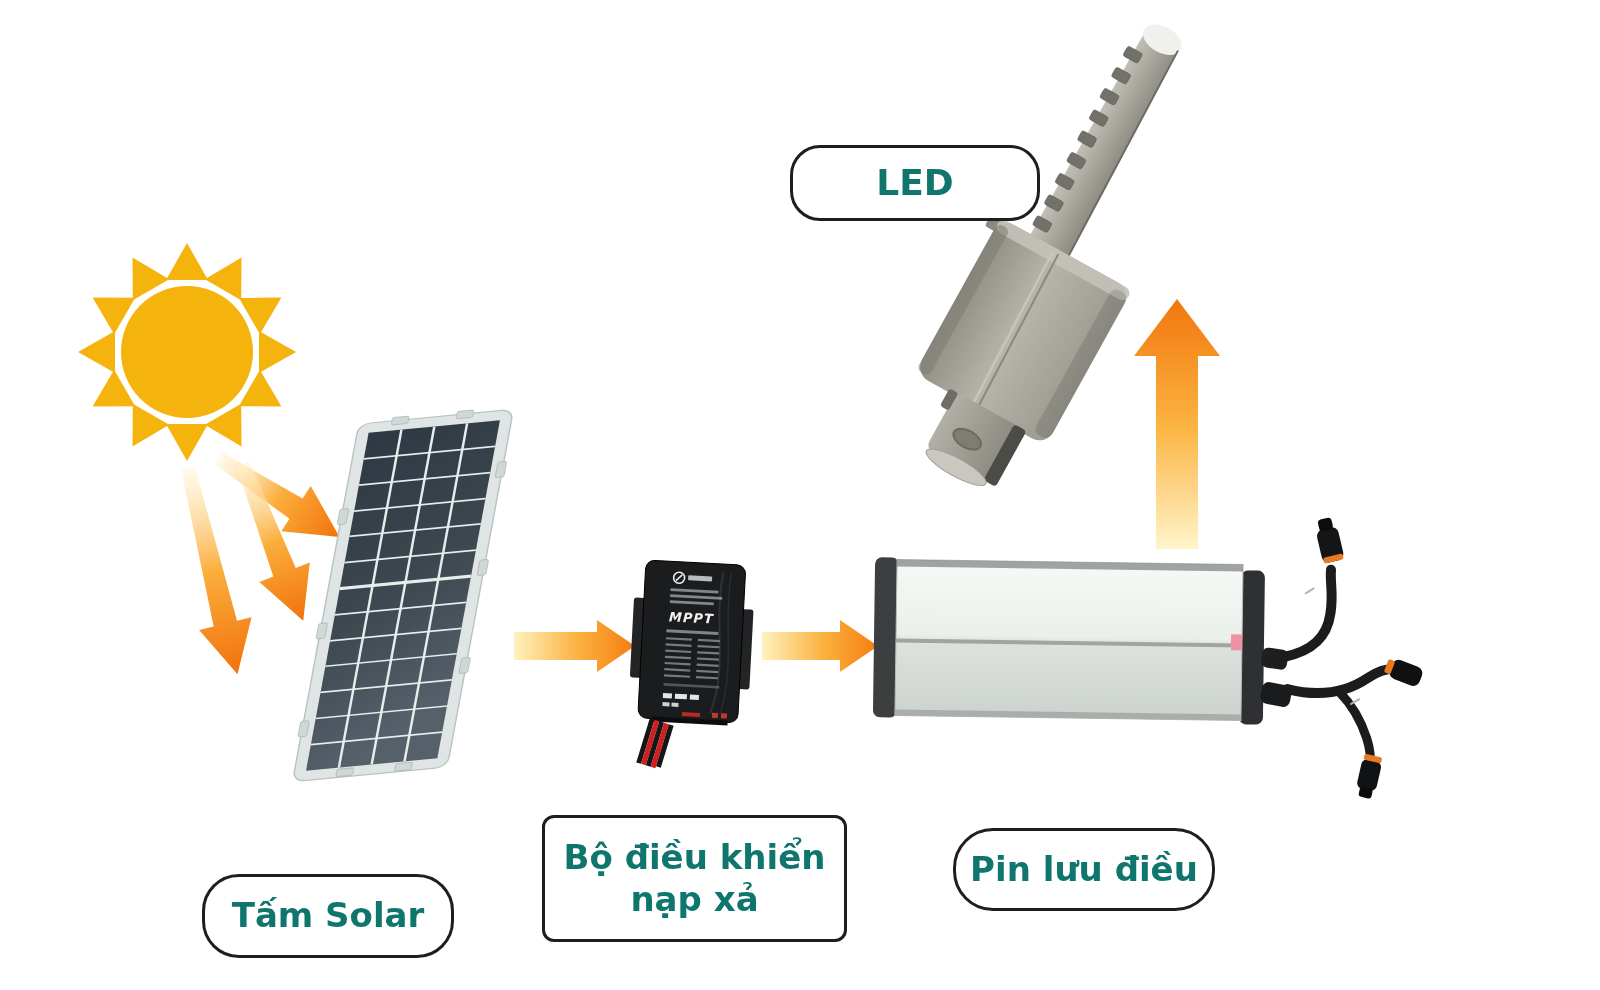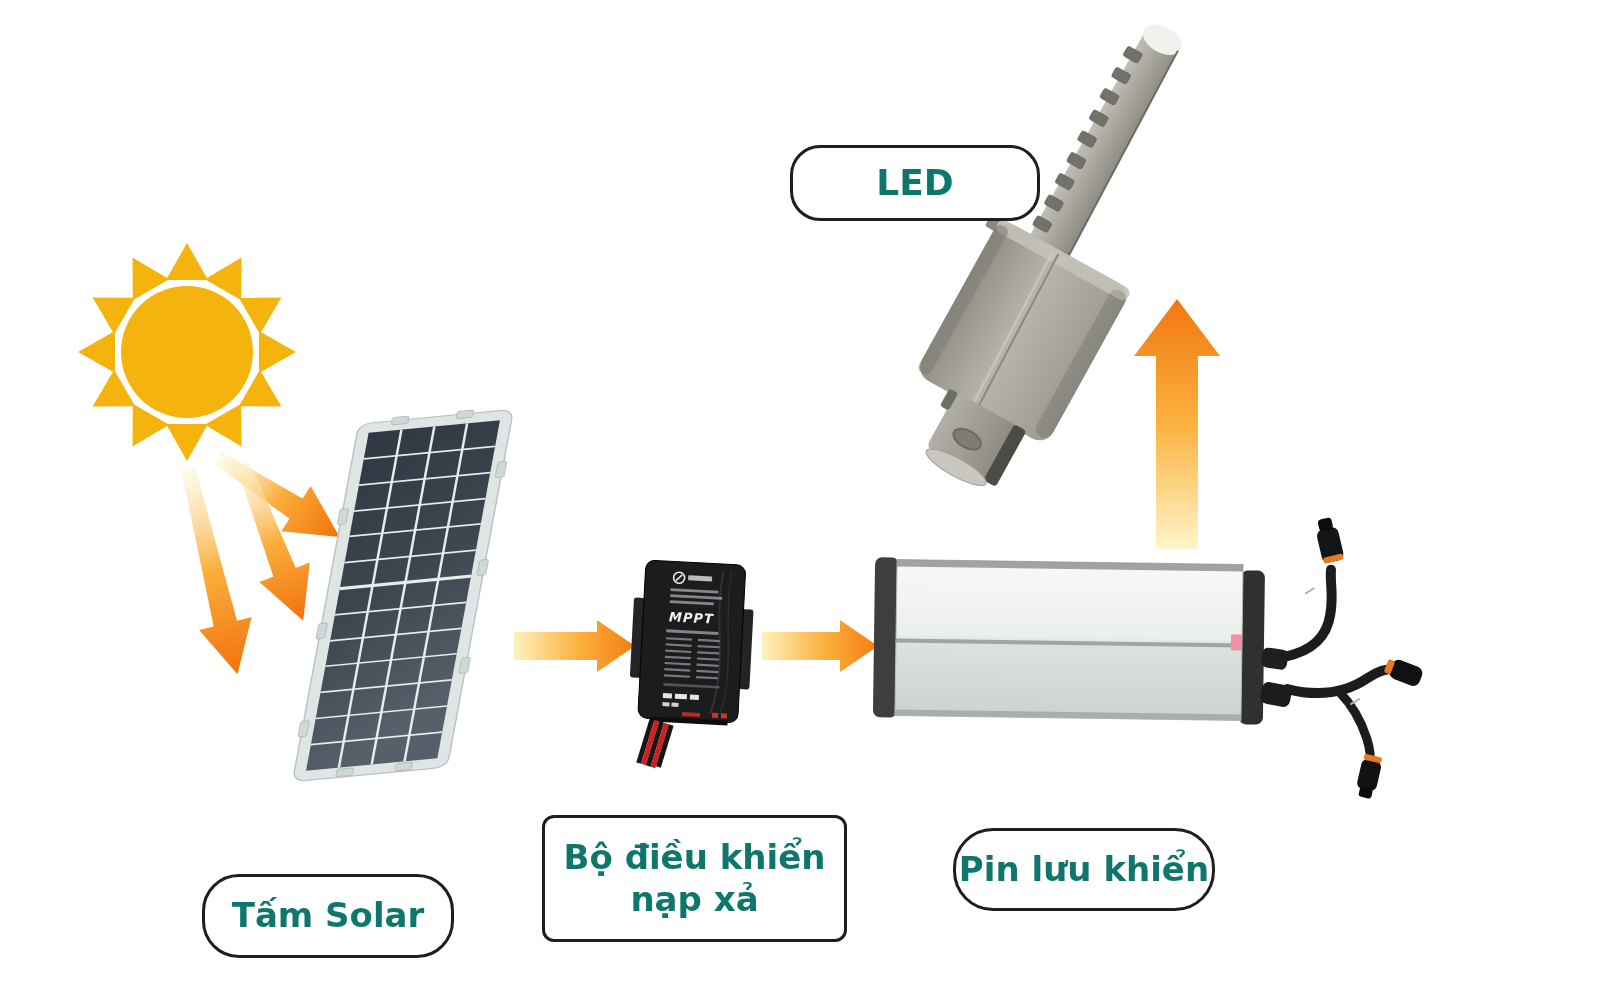--- a/index.html
+++ b/index.html
@@ -279,16 +279,16 @@
   <span>LED</span>
 </div>
 <div class="label-box lb-solar">
   <span>Tấm Solar</span>
 </div>
 <div class="label-box lb-controller">
   <span>Bộ điều khiển</span>
   <span>nạp xả</span>
 </div>
 <div class="label-box lb-battery">
-  <span>Pin lưu khiển</span>
+  <span>Pin lưu điều</span>
 </div>
 
 </div>
 
 </body></html>

